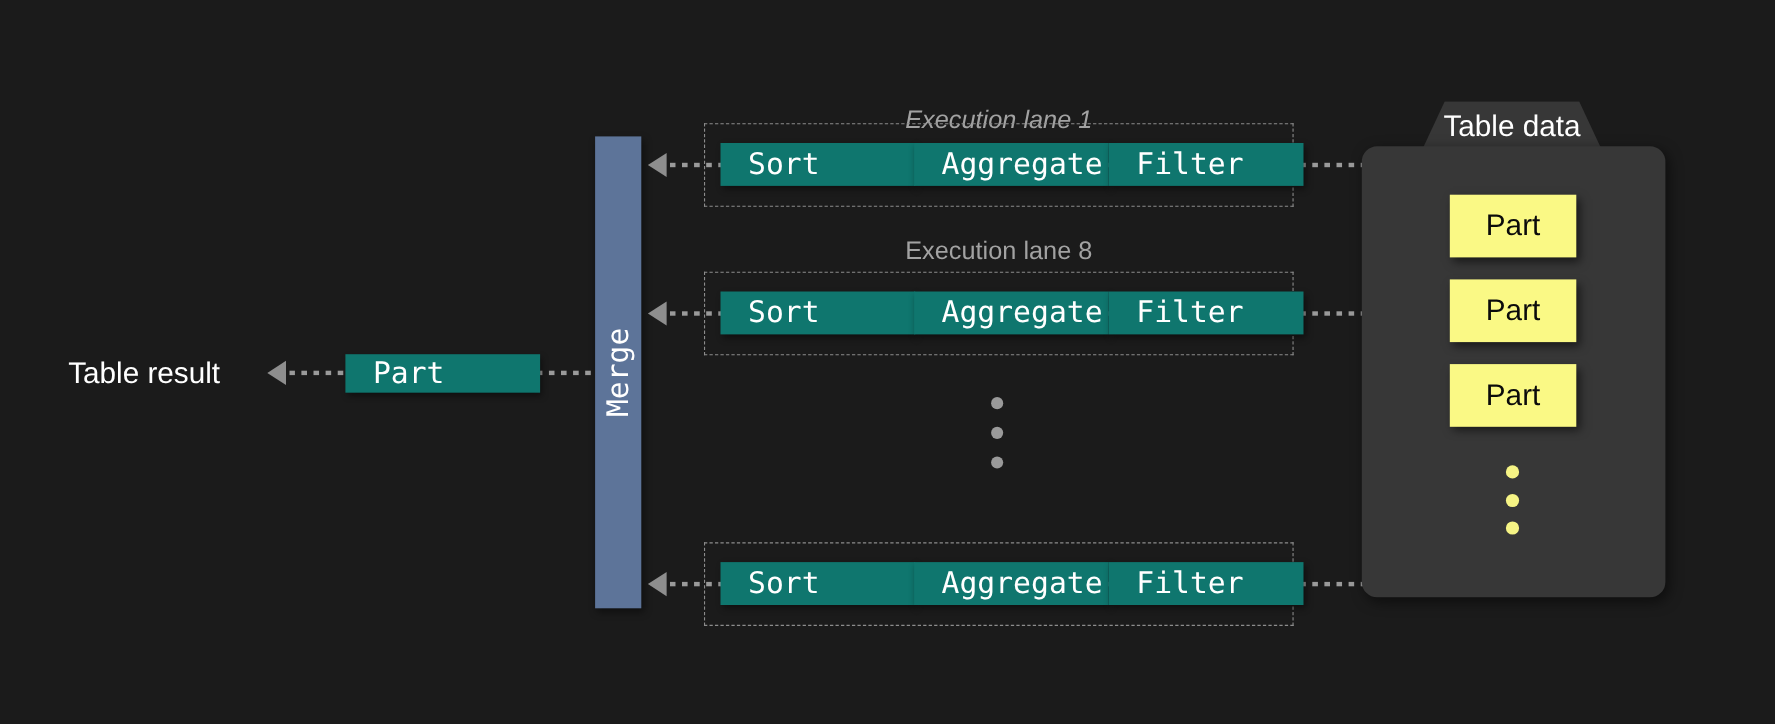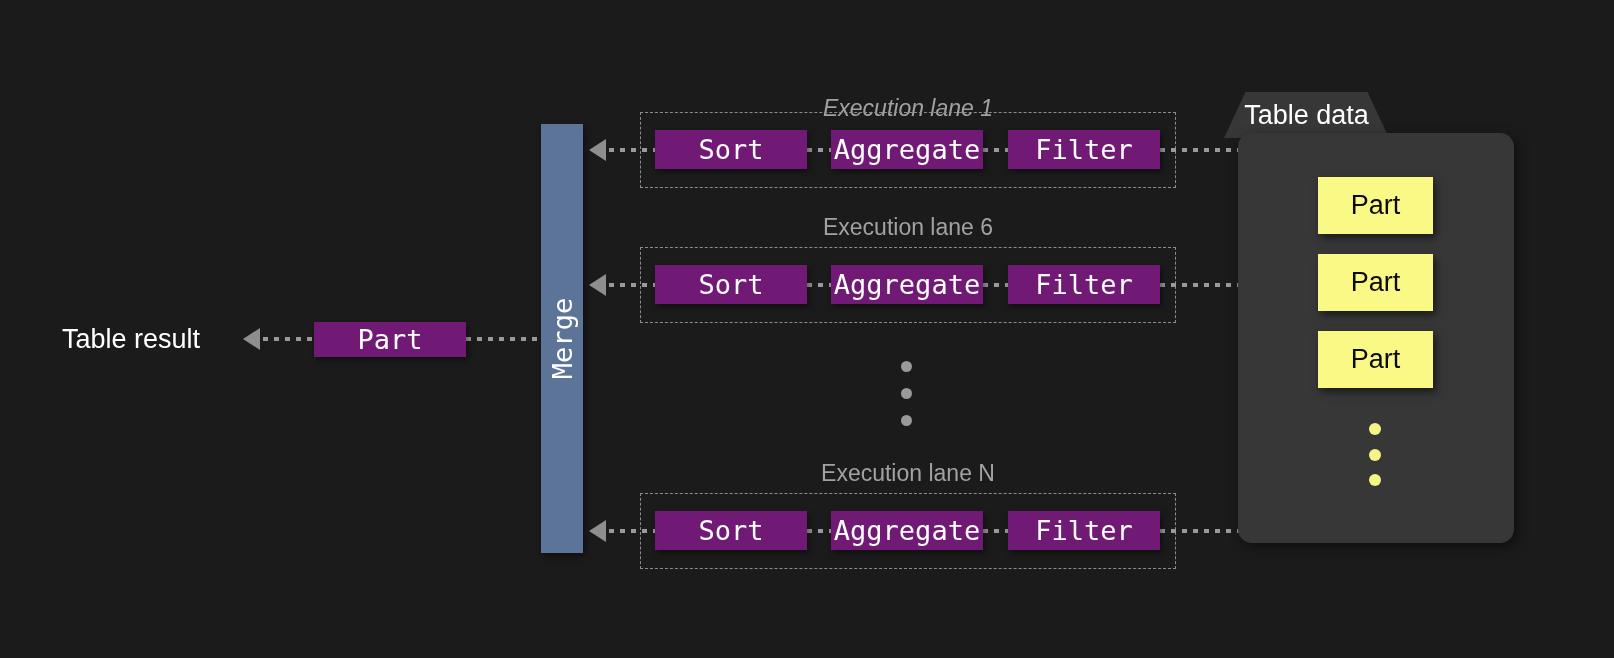--- a/index.html
+++ b/index.html
@@ -35,30 +35,31 @@
     position: absolute;
     width: 0; height: 0;
     border-top: 11px solid transparent;
     border-bottom: 11px solid transparent;
     border-right: 17px solid #8e8e8e;
   }
 
   
   .op {
     position: absolute;
-    background: #701a75;
+    background: #0f766e;
     color: #ffffff;
     font-family: "DejaVu Sans Mono", "Liberation Mono", monospace;
     font-size: 27px;
     line-height: 1;
     display: flex;
     align-items: center;
-    justify-content: center;
+    justify-content: flex-start;
     letter-spacing: 0px;
     box-shadow: 2px 3px 6px rgba(0,0,0,0.45);
+    padding-left: 25px;
   }
 
   
   #merge-bar {
     position: absolute;
     background: #5d7499;
     box-shadow: 2px 3px 7px rgba(0,0,0,0.45);
   }
   #merge-label {
     position: absolute;
@@ -182,21 +183,21 @@
   <div class="op" style="left:655px; top:130px; width:152px; height:39px;">
     <span>Sort</span>
   </div>
   <div class="op" style="left:831px; top:130px; width:152px; height:39px;">
     <span>Aggregate</span>
   </div>
   <div class="op" style="left:1008px; top:130px; width:152px; height:39px;">
     <span>Filter</span>
   </div>
 
-  <div class="lane-title" style="left:708px; top:214px; width:400px;">Execution lane 6</div>
+  <div class="lane-title" style="left:708px; top:214px; width:400px;">Execution lane 8</div>
   <div class="lane-frame" style="left:640px; top:247px; width:536px; height:76px;"></div>
 
   <div class="arrow-left" style="left:589px; top:274px;"></div>
   <div class="dotline" style="left:609px; top:283px; width:48px;"></div>
   <div class="dotline over" style="left:655px; top:283px; width:152px;"></div>
   <div class="dotline" style="left:807px; top:283px; width:25px;"></div>
   <div class="dotline over" style="left:831px; top:283px; width:152px;"></div>
   <div class="dotline" style="left:983px; top:283px; width:26px;"></div>
   <div class="dotline over" style="left:1008px; top:283px; width:152px;"></div>
   <div class="dotline" style="left:1160px; top:283px; width:80px;"></div>
@@ -208,21 +209,20 @@
     <span>Aggregate</span>
   </div>
   <div class="op" style="left:1008px; top:265px; width:152px; height:39px;">
     <span>Filter</span>
   </div>
 
   <div class="vdot" style="left:901px; top:361px;"></div>
   <div class="vdot" style="left:901px; top:388px;"></div>
   <div class="vdot" style="left:901px; top:415px;"></div>
 
-  <div class="lane-title" style="left:708px; top:460px; width:400px;">Execution lane N</div>
   <div class="lane-frame" style="left:640px; top:493px; width:536px; height:76px;"></div>
 
   <div class="arrow-left" style="left:589px; top:520px;"></div>
   <div class="dotline" style="left:609px; top:529px; width:48px;"></div>
   <div class="dotline over" style="left:655px; top:529px; width:152px;"></div>
   <div class="dotline" style="left:807px; top:529px; width:25px;"></div>
   <div class="dotline over" style="left:831px; top:529px; width:152px;"></div>
   <div class="dotline" style="left:983px; top:529px; width:26px;"></div>
   <div class="dotline over" style="left:1008px; top:529px; width:152px;"></div>
   <div class="dotline" style="left:1160px; top:529px; width:80px;"></div>
@@ -230,21 +230,21 @@
   <div class="op" style="left:655px; top:511px; width:152px; height:39px;">
     <span>Sort</span>
   </div>
   <div class="op" style="left:831px; top:511px; width:152px; height:39px;">
     <span>Aggregate</span>
   </div>
   <div class="op" style="left:1008px; top:511px; width:152px; height:39px;">
     <span>Filter</span>
   </div>
 
-  <div id="table-tab" style="left:1224px; top:92px; width:165px; height:46px;">
+  <div id="table-tab" style="left:1292px; top:92px; width:165px; height:46px;">
     <span id="table-tab-label">Table data</span>
   </div>
 
   <div id="table-panel" style="left:1238px; top:133px; width:276px; height:410px;"></div>
 
   <div class="part" style="left:1318px; top:177px; width:115px; height:57px;">
     <span>Part</span>
   </div>
   <div class="part" style="left:1318px; top:254px; width:115px; height:57px;">
     <span>Part</span>

